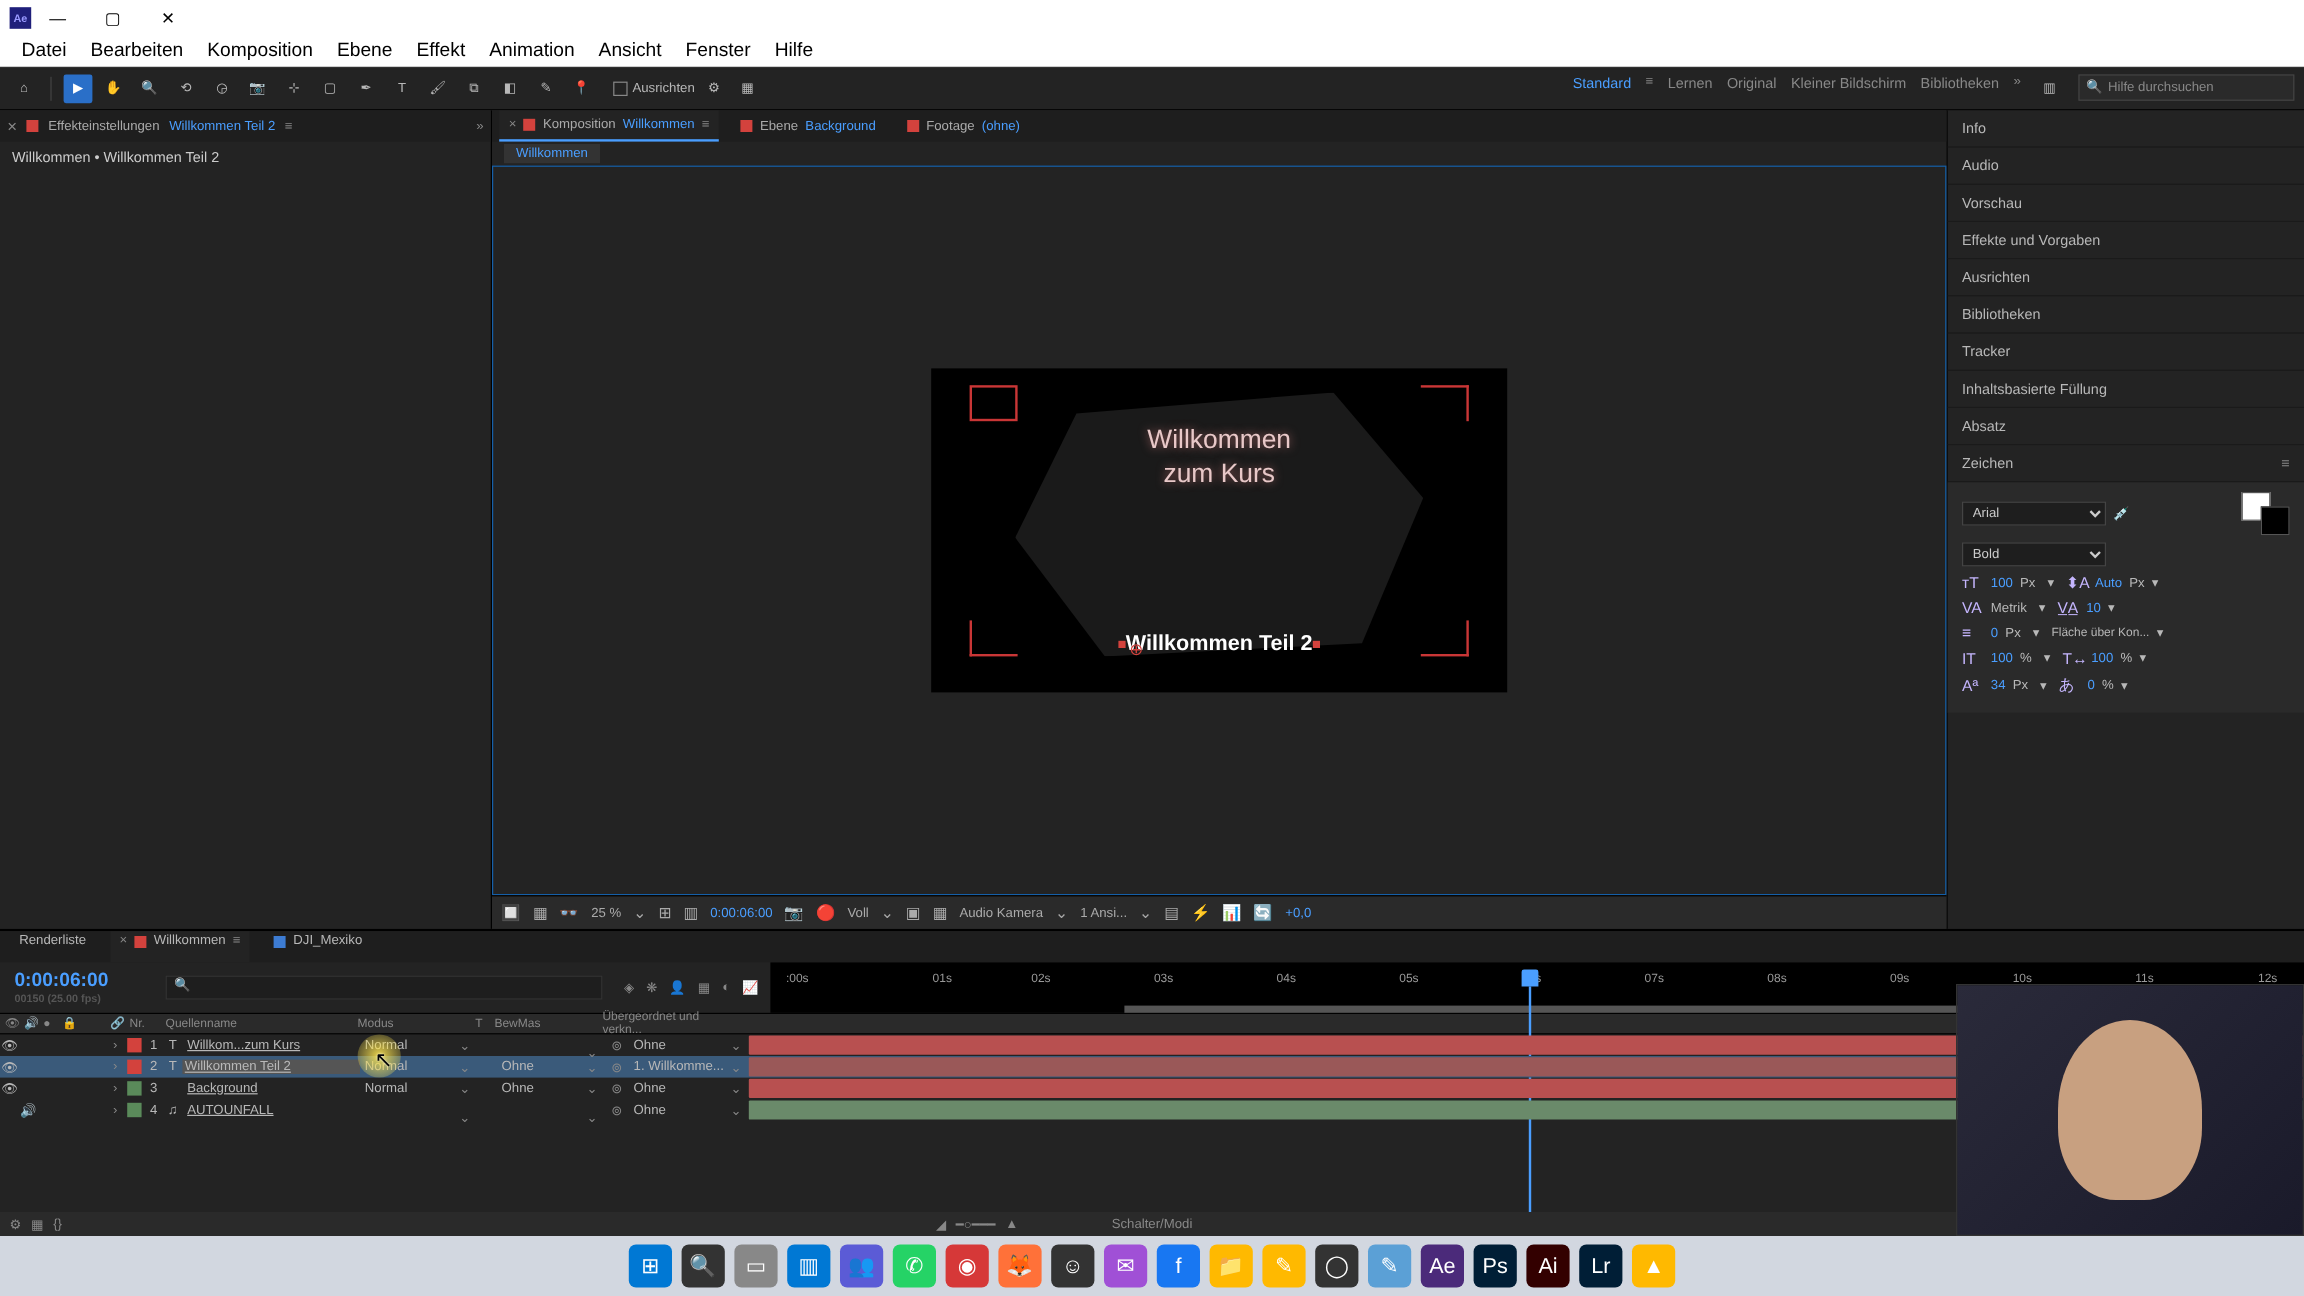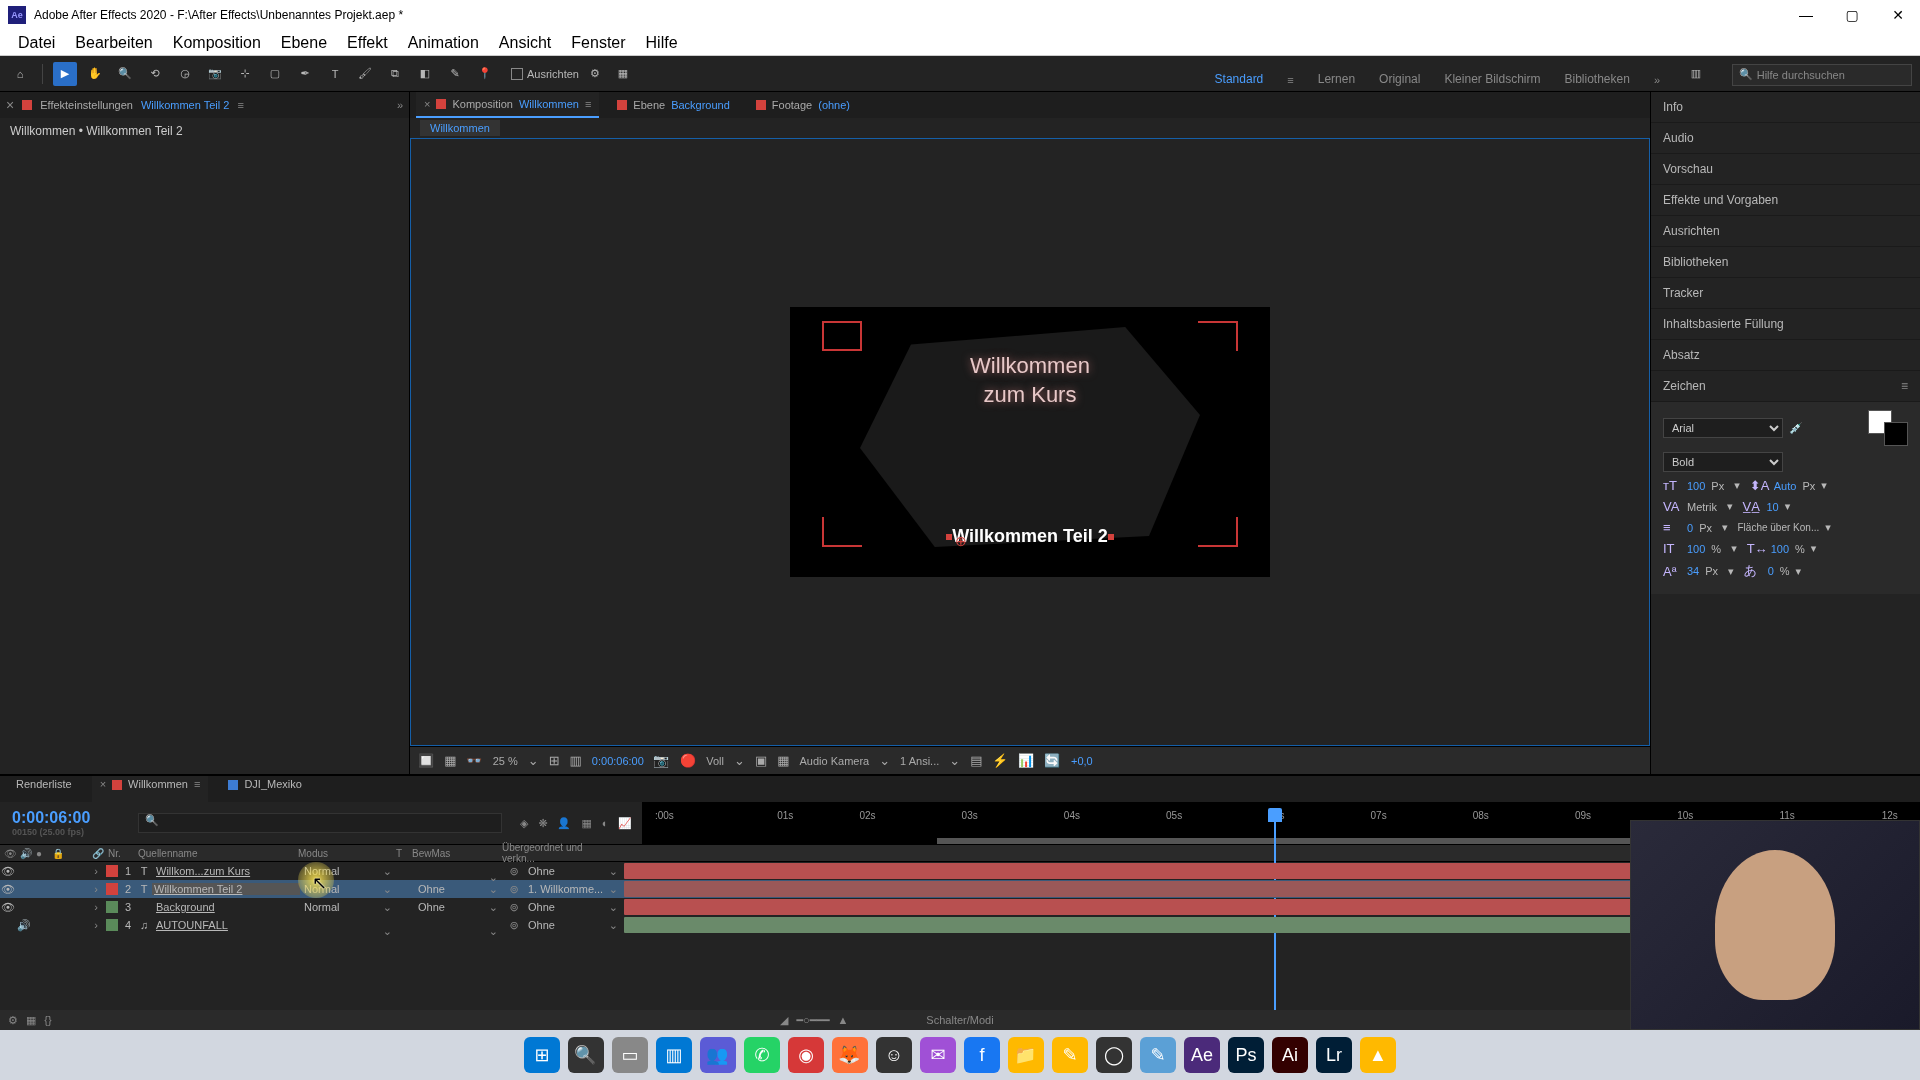--- a/index.html
+++ b/index.html
@@ -16,21 +16,21 @@
 .menubar { height: 26px; background: #fff; color: #000; display: flex; align-items: center; padding: 0 8px; border-bottom: 1px solid #ccc; }
 .menubar span { padding: 4px 10px; font-size: 16px; }
 
 
 .toolbar { height: 36px; background: #232323; display: flex; align-items: center; padding: 0 8px; gap: 6px; border-bottom: 1px solid #000; }
 .toolbar .tool-icon { width: 24px; height: 24px; display: flex; align-items: center; justify-content: center; color: #b8b8b8; }
 .toolbar .tool-icon.active { background: #2a6fc8; color: #fff; border-radius: 2px; }
 .toolbar .sep { width: 1px; height: 20px; background: #444; margin: 0 4px; }
 .toolbar .align-group { display: flex; align-items: center; gap: 4px; margin-left: 8px; }
 .toolbar .checkbox { width: 12px; height: 12px; border: 1px solid #888; }
-.toolbar .workspace-bar { margin-left: auto; display: flex; align-items: flex-end; gap: 24px; }
+.toolbar .workspace-bar { margin-left: auto; display: flex; align-items: flex-start; gap: 12px; }
 .toolbar .workspace-bar .ws { color: #888; font-size: 12px; }
 .toolbar .workspace-bar .ws.active { color: #4a9eff; }
 .toolbar .search-help { width: 180px; height: 22px; background: #2a2a2a; border: 1px solid #444; padding: 0 6px; display: flex; align-items: center; gap: 4px; color: #888; }
 
 
 .main { display: flex; height: calc(100% - 30px - 26px - 36px - 256px - 50px); }
 .left-panel { width: 410px; background: #232323; border-right: 1px solid #000; display: flex; flex-direction: column; }
 .left-panel .tabs { height: 26px; display: flex; align-items: center; padding: 0 6px; gap: 8px; background: #1e1e1e; }
 .left-panel .tabs .tab-close { color: #888; font-size: 14px; }
 .left-panel .tabs .tab-red { width: 10px; height: 10px; background: #d3423d; }
@@ -59,21 +59,21 @@
 .canvas .hex { position: absolute; width: 340px; height: 220px; background: #1a1a1a; clip-path: polygon(15% 8%, 78% 0%, 100% 40%, 85% 95%, 22% 100%, 0% 55%); top: 20px; left: 70px; }
 .canvas .title-main { position: absolute; top: 45px; color: #e8c8c8; font-size: 22px; text-align: center; text-shadow: 0 0 8px rgba(255,150,150,0.6); line-height: 1.3; }
 .canvas .title-sub { position: absolute; bottom: 30px; color: #fff; font-size: 18px; font-weight: bold; }
 .canvas .title-sub .handle { display: inline-block; width: 6px; height: 6px; background: #d3423d; vertical-align: middle; }
 .canvas .anchor { position: absolute; bottom: 28px; left: 165px; color: #d3423d; font-size: 14px; }
 
 .center-panel .viewer-controls { height: 28px; background: #2a2a2a; display: flex; align-items: center; padding: 0 8px; gap: 10px; color: #aaa; border-top: 1px solid #000; }
 .viewer-controls .vc-icon { font-size: 13px; }
 .viewer-controls .vc-num { color: #4a9eff; }
 
-.right-panel { width: 270px; background: #232323; border-left: 1px solid #000; display: flex; flex-direction: column; }
+.right-panel { width: 298px; background: #232323; border-left: 1px solid #000; display: flex; flex-direction: column; }
 .right-panel .rp-item { padding: 8px 12px; border-bottom: 1px solid #1a1a1a; font-size: 12px; display: flex; align-items: center; justify-content: space-between; }
 .right-panel .rp-item .menu-icon { color: #888; }
 .right-panel .char-panel { padding: 8px 12px; background: #2a2a2a; }
 .char-panel .row { display: flex; align-items: center; gap: 6px; margin-bottom: 6px; }
 .char-panel select, .char-panel input { background: #1e1e1e; border: 1px solid #444; color: #ccc; padding: 2px 4px; font-size: 11px; }
 .char-panel .val { color: #4a9eff; }
 .char-panel .swatch-group { margin-left: auto; position: relative; width: 48px; height: 36px; }
 .char-panel .swatch-w { position: absolute; width: 24px; height: 24px; background: #fff; border: 1px solid #555; top: 0; left: 8px; }
 .char-panel .swatch-b { position: absolute; width: 24px; height: 24px; background: #000; border: 1px solid #555; bottom: 0; right: 0; }
 .char-panel .metric-icon { font-size: 13px; color: #c4b5fd; width: 18px; }
@@ -135,23 +135,20 @@
 
 
 .taskbar { position: absolute; bottom: 0; left: 0; right: 0; height: 50px; background: rgba(230,235,245,0.9); display: flex; align-items: center; justify-content: center; gap: 8px; }
 .taskbar .tb-icon { width: 36px; height: 36px; border-radius: 6px; display: flex; align-items: center; justify-content: center; font-size: 18px; color: #fff; }
 </style>
 </head>
 <body>
 
 <div class="titlebar">
   <div class="ae-icon">Ae</div>
-  <div class="title-text">
-    <span>Adobe After Effects 2020</span> - <span>F:\After Effects\Unbenanntes Projekt.aep *</span>
-  </div>
   <div class="win-controls">
     <span>—</span>
     <span>▢</span>
     <span>✕</span>
   </div>
 </div>
 
 <div class="menubar" id="menubar">
     <span>Datei</span>
     <span>Bearbeiten</span>

